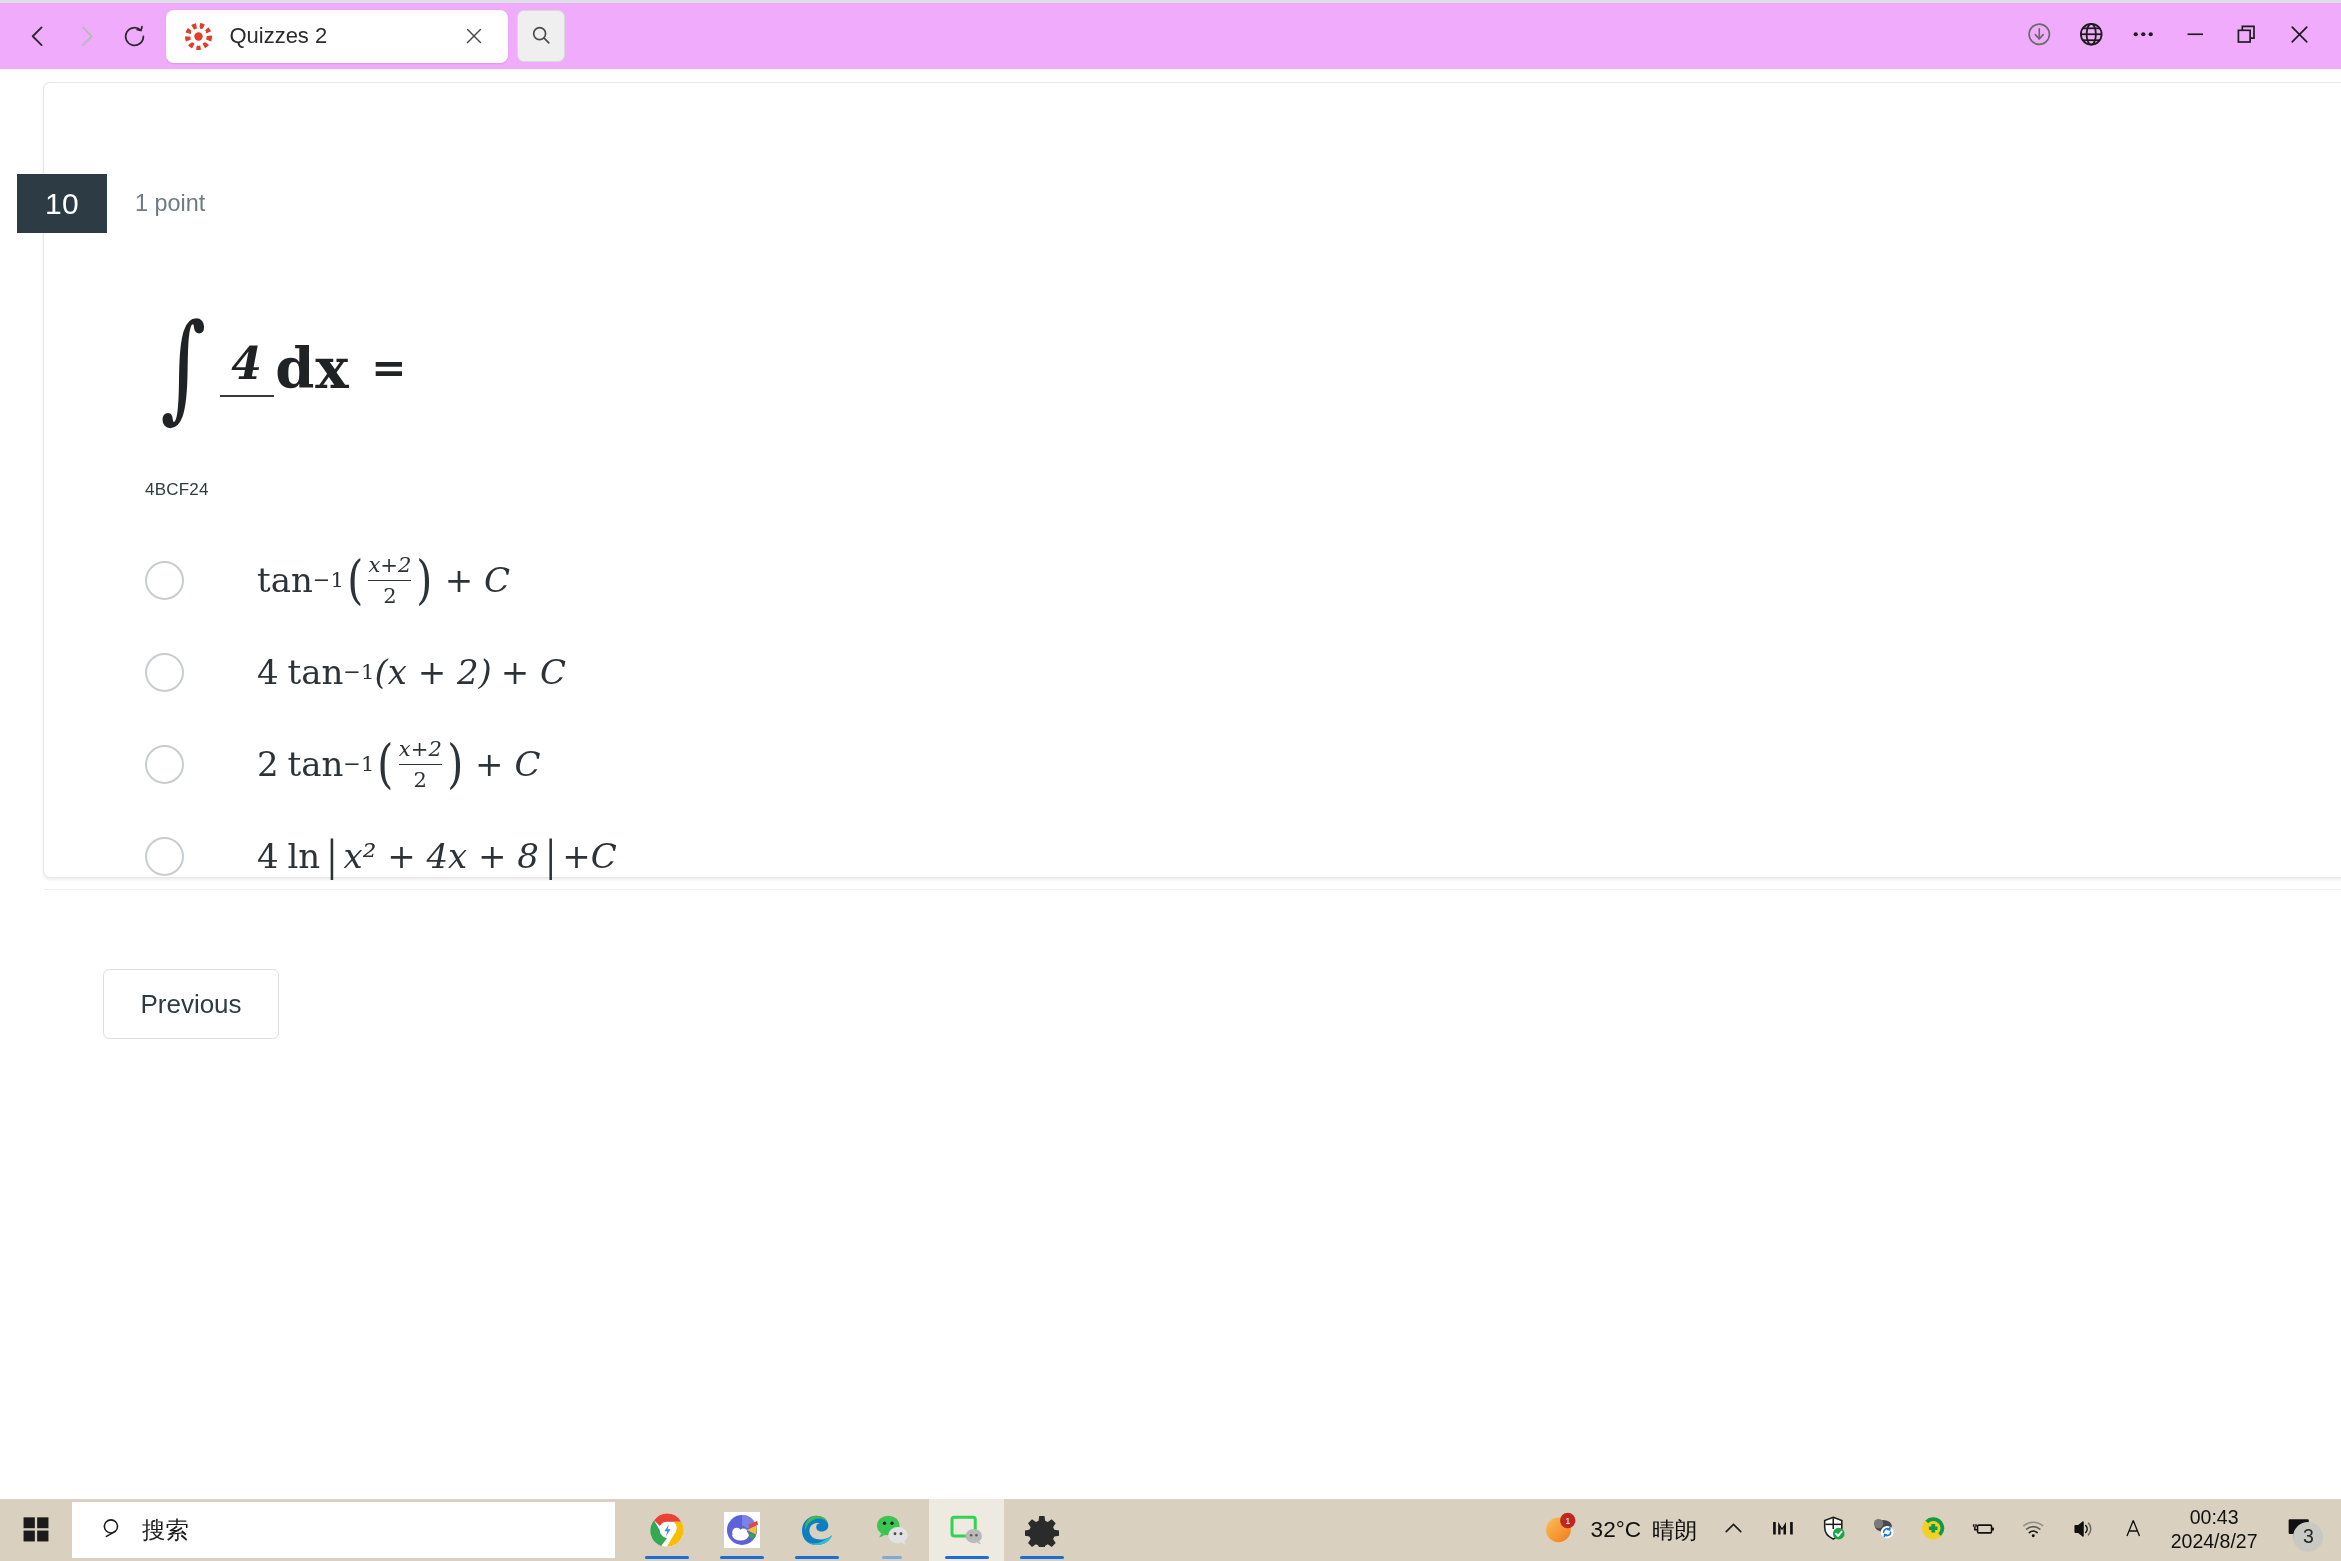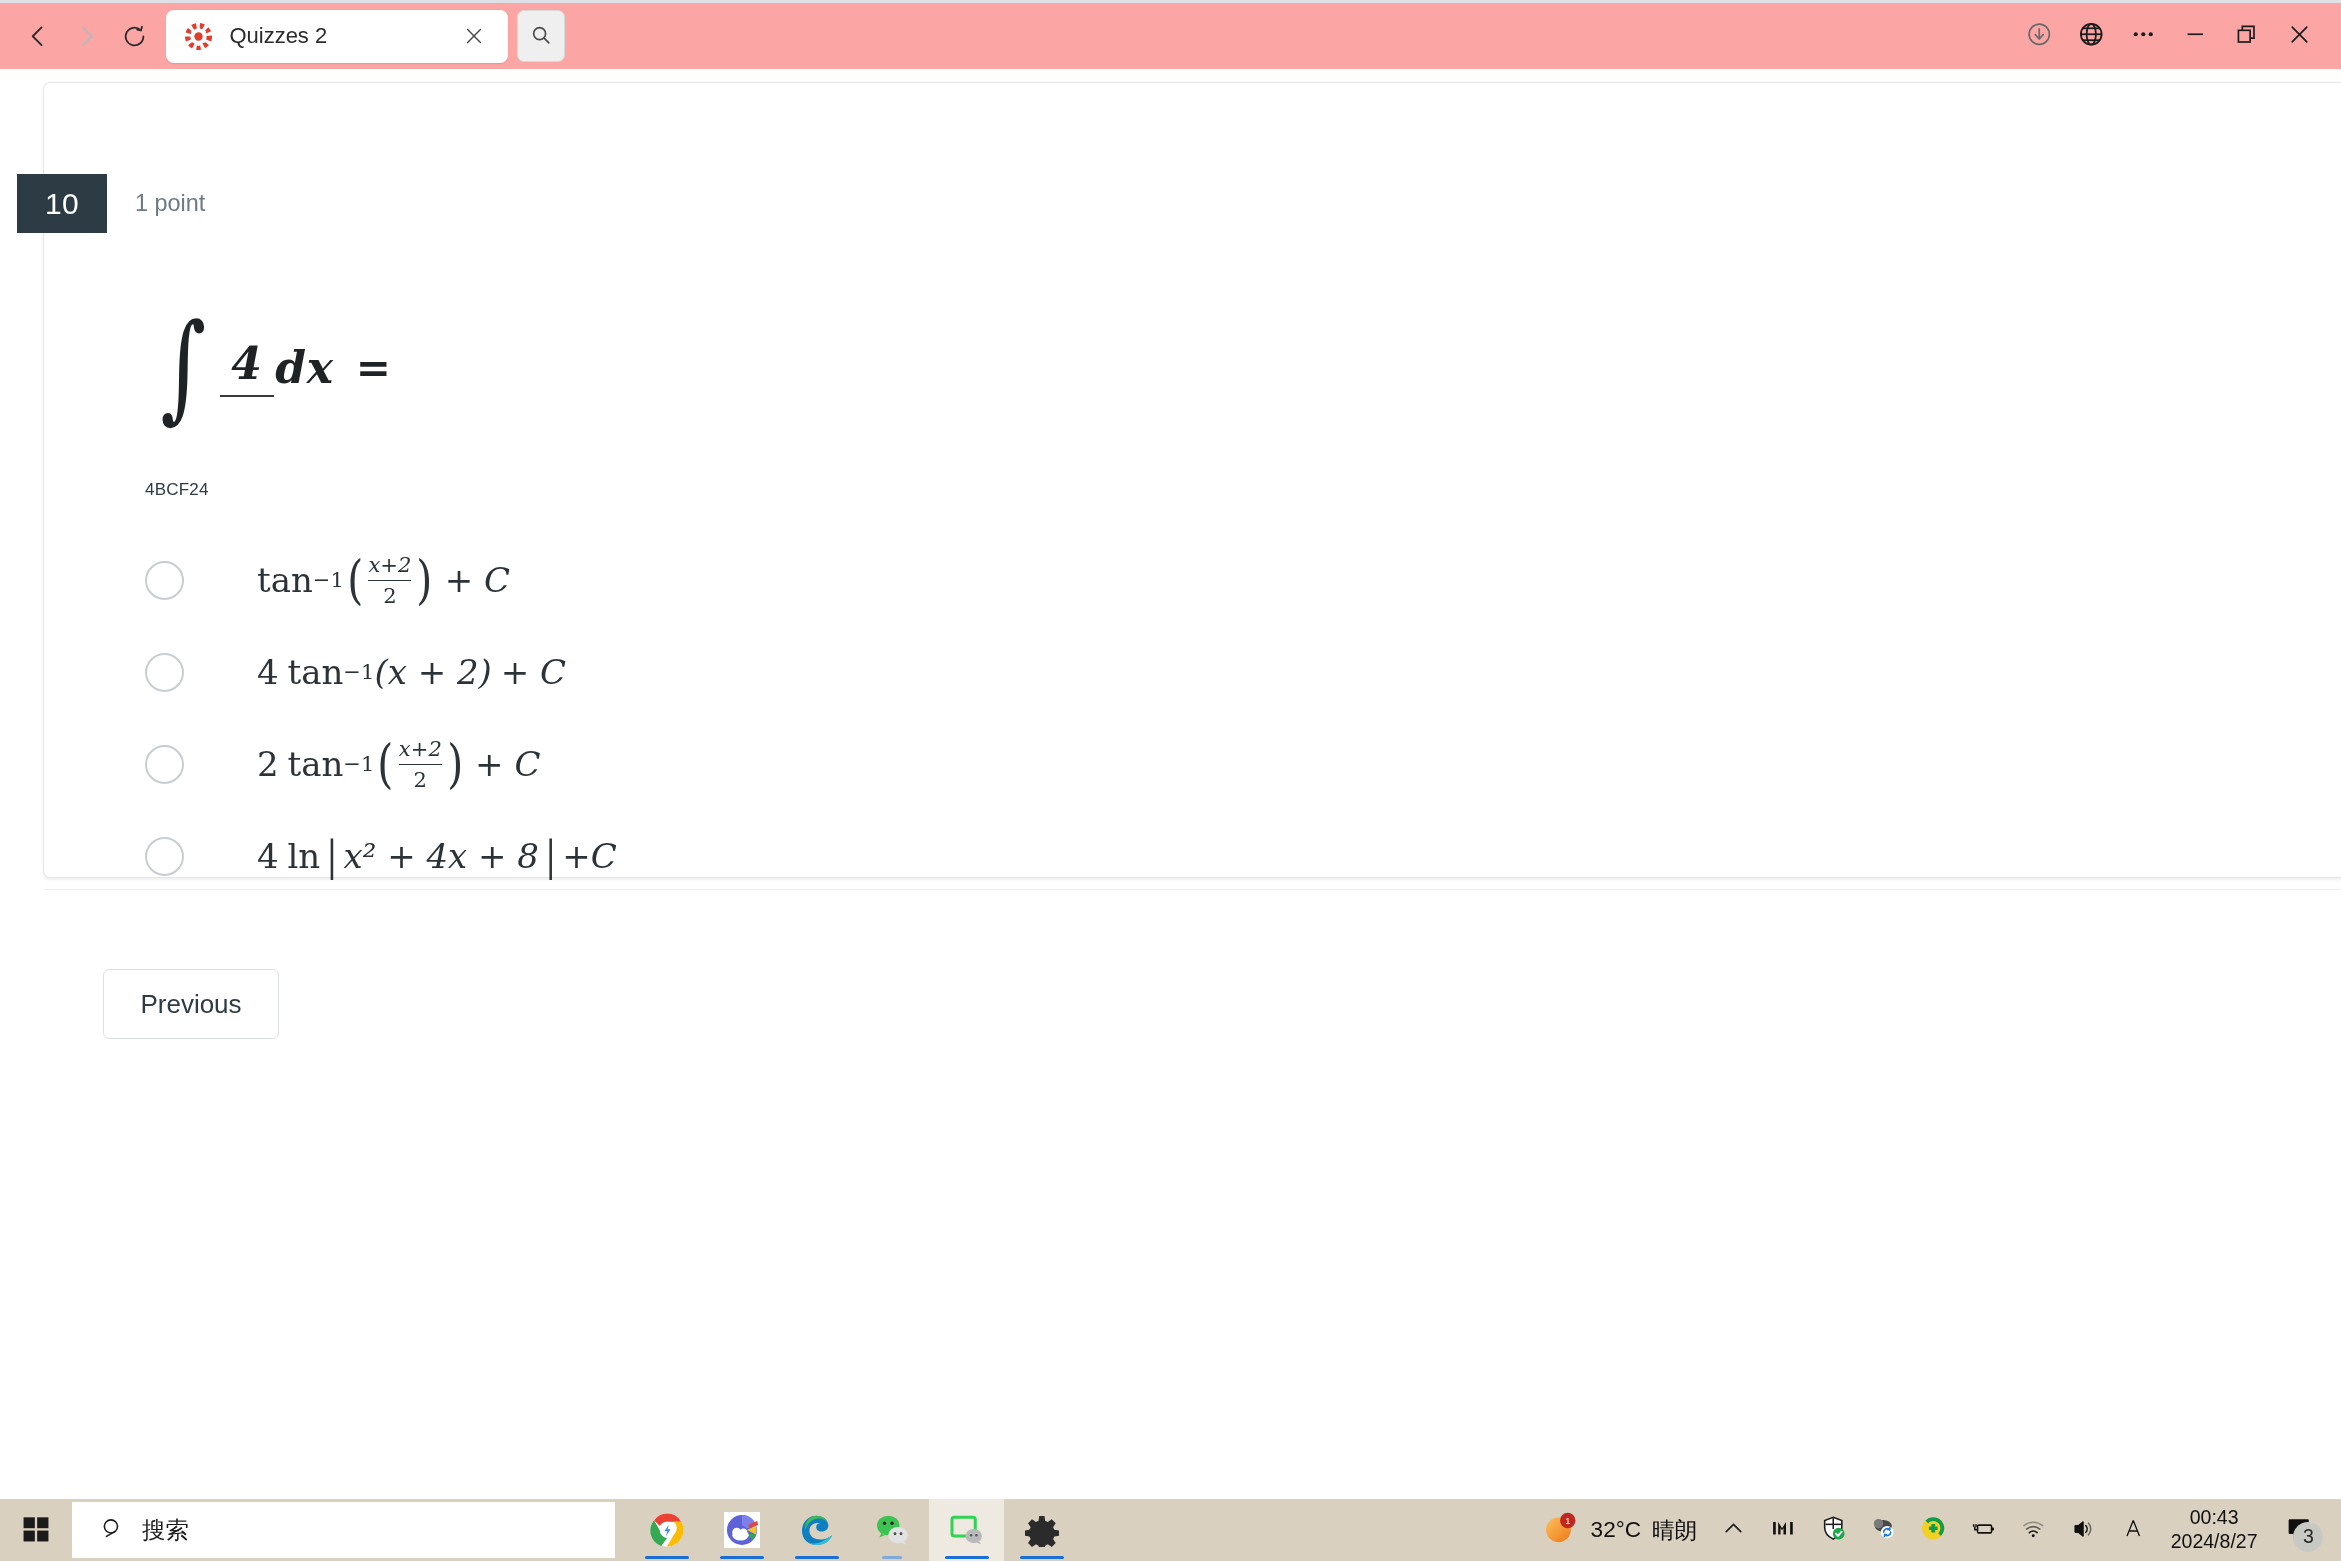--- a/index.html
+++ b/index.html
@@ -11,21 +11,21 @@
     background: #ffffff;
     font-family: "Liberation Sans", sans-serif;
   }
 
   
   .browser-chrome {
     position: absolute;
     left: 0; top: 0;
     width: 2342px;
     height: 69px;
-    background: #fca5a5;
+    background: #f0abfc;
     border-top: 3.1px solid #dde1e6;
     display: flex;
     align-items: center;
   }
 
   .nav-buttons {
     display: flex;
     align-items: center;
     gap: 0px;
     padding-left: 14px;
@@ -182,23 +182,22 @@
     background: #3a3a3a;
   }
   .frac-den {
     font-size: 44px;
     padding: 5.5px 11px 0 11px;
     letter-spacing: 0.8px;
     white-space: nowrap;
   }
   .dx-part {
     font-family: "DejaVu Serif", serif;
-    font-style: italic;
     font-weight: bold;
-    font-size: 44px;
+    font-size: 56px;
     margin-left: 1.6px;
     letter-spacing: 0.8px;
   }
   .eq-sign {
     font-family: "DejaVu Serif", serif;
     font-size: 42px;
     margin-left: 22px;
     font-weight: bold;
   }
   .sup {

